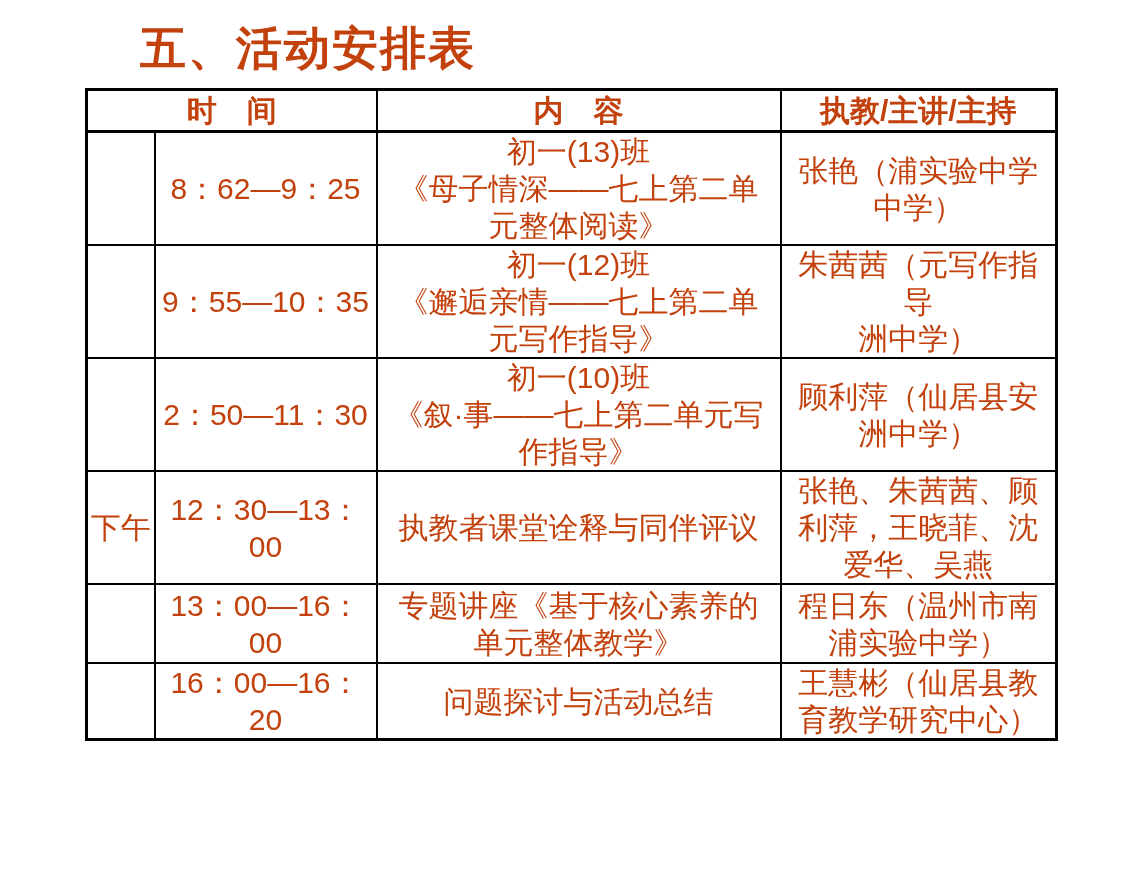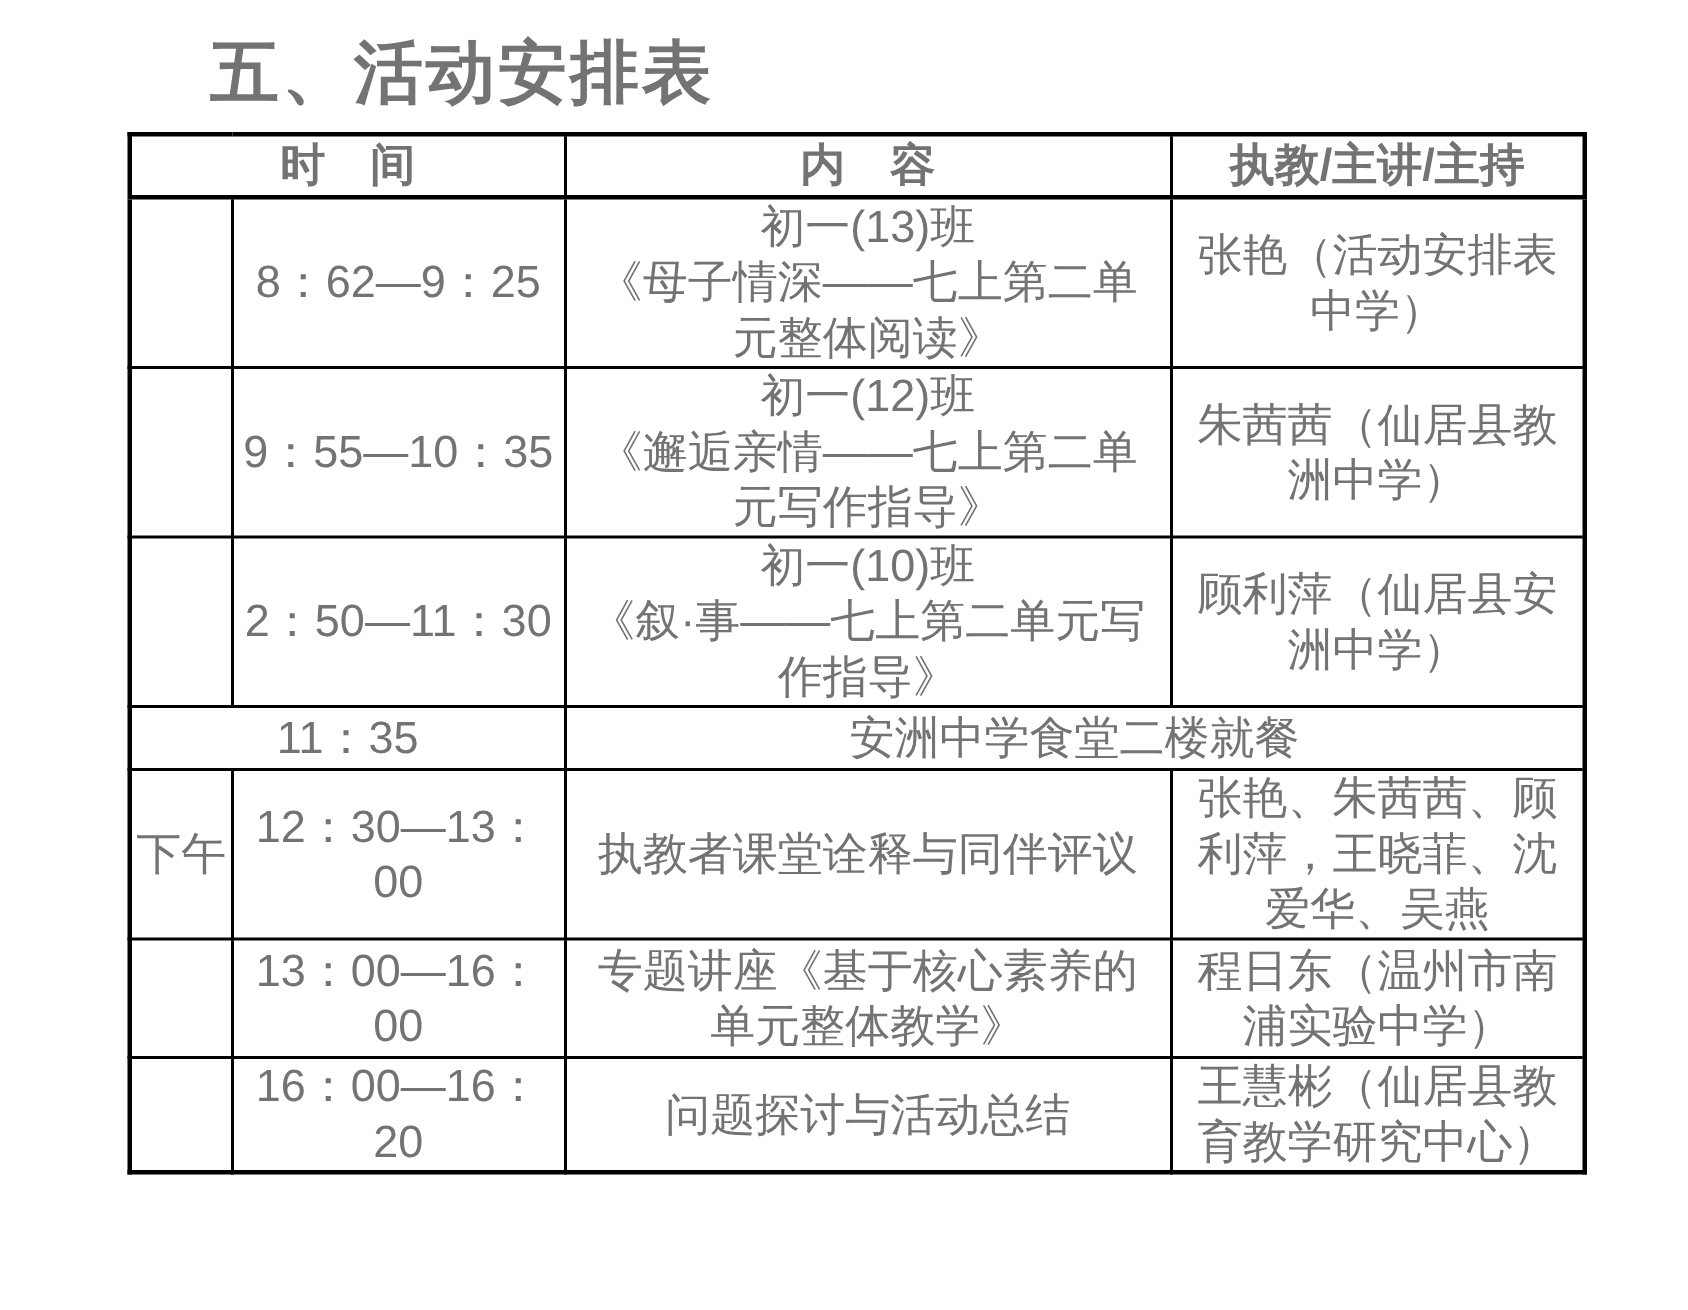--- a/index.html
+++ b/index.html
@@ -6,21 +6,21 @@
     margin: 0;
     padding: 0;
     background: #ffffff;
   }
   .canvas {
     position: relative;
     width: 1125px;
     height: 873px;
     background: #ffffff;
     overflow: hidden;
-    color: #737373;
+    color: #c2410c;
   }
   .doc-title {
     position: absolute;
     left: 140px;
     top: 20px;
     font-family: "Liberation Sans", "DejaVu Sans", sans-serif;
     font-weight: bold;
     font-size: 46px;
     line-height: 56px;
     letter-spacing: 2px;
@@ -91,48 +91,44 @@
       <th>执教/主讲/主持</th>
     </tr>
 
 
     <tr class="h-lg">
       <td class="day"></td>
       <td class="time">8：62—9：25</td>
       <td>初一(13)班
 《母子情深——七上第二单
 元整体阅读》</td>
-      <td>张艳（活动安排表
+      <td>张艳（浦实验中学
 中学）</td>
     </tr>
 
     <tr class="h-lg">
       <td class="day"></td>
       <td class="time">9：55—10：35</td>
       <td>初一(12)班
 《邂逅亲情——七上第二单
 元写作指导》</td>
-      <td>朱茜茜（仙居县教
+      <td>朱茜茜（元写作指导
 洲中学）</td>
     </tr>
 
     <tr class="h-lg">
       <td class="day"></td>
       <td class="time">2：50—11：30</td>
       <td>初一(10)班
 《叙·事——七上第二单元写
 作指导》</td>
       <td>顾利萍（仙居县安
 洲中学）</td>
     </tr>
 
-    <tr class="h-xs">
-      <td class="time" colspan="2">11：35</td>
-      <td colspan="2">安洲中学食堂二楼就餐</td>
-    </tr>
 
     <tr class="h-lg">
       <td class="day">下午</td>
       <td class="time">12：30—13：00</td>
       <td>执教者课堂诠释与同伴评议</td>
       <td>张艳、朱茜茜、顾
 利萍，王晓菲、沈
 爱华、吴燕</td>
     </tr>
 

